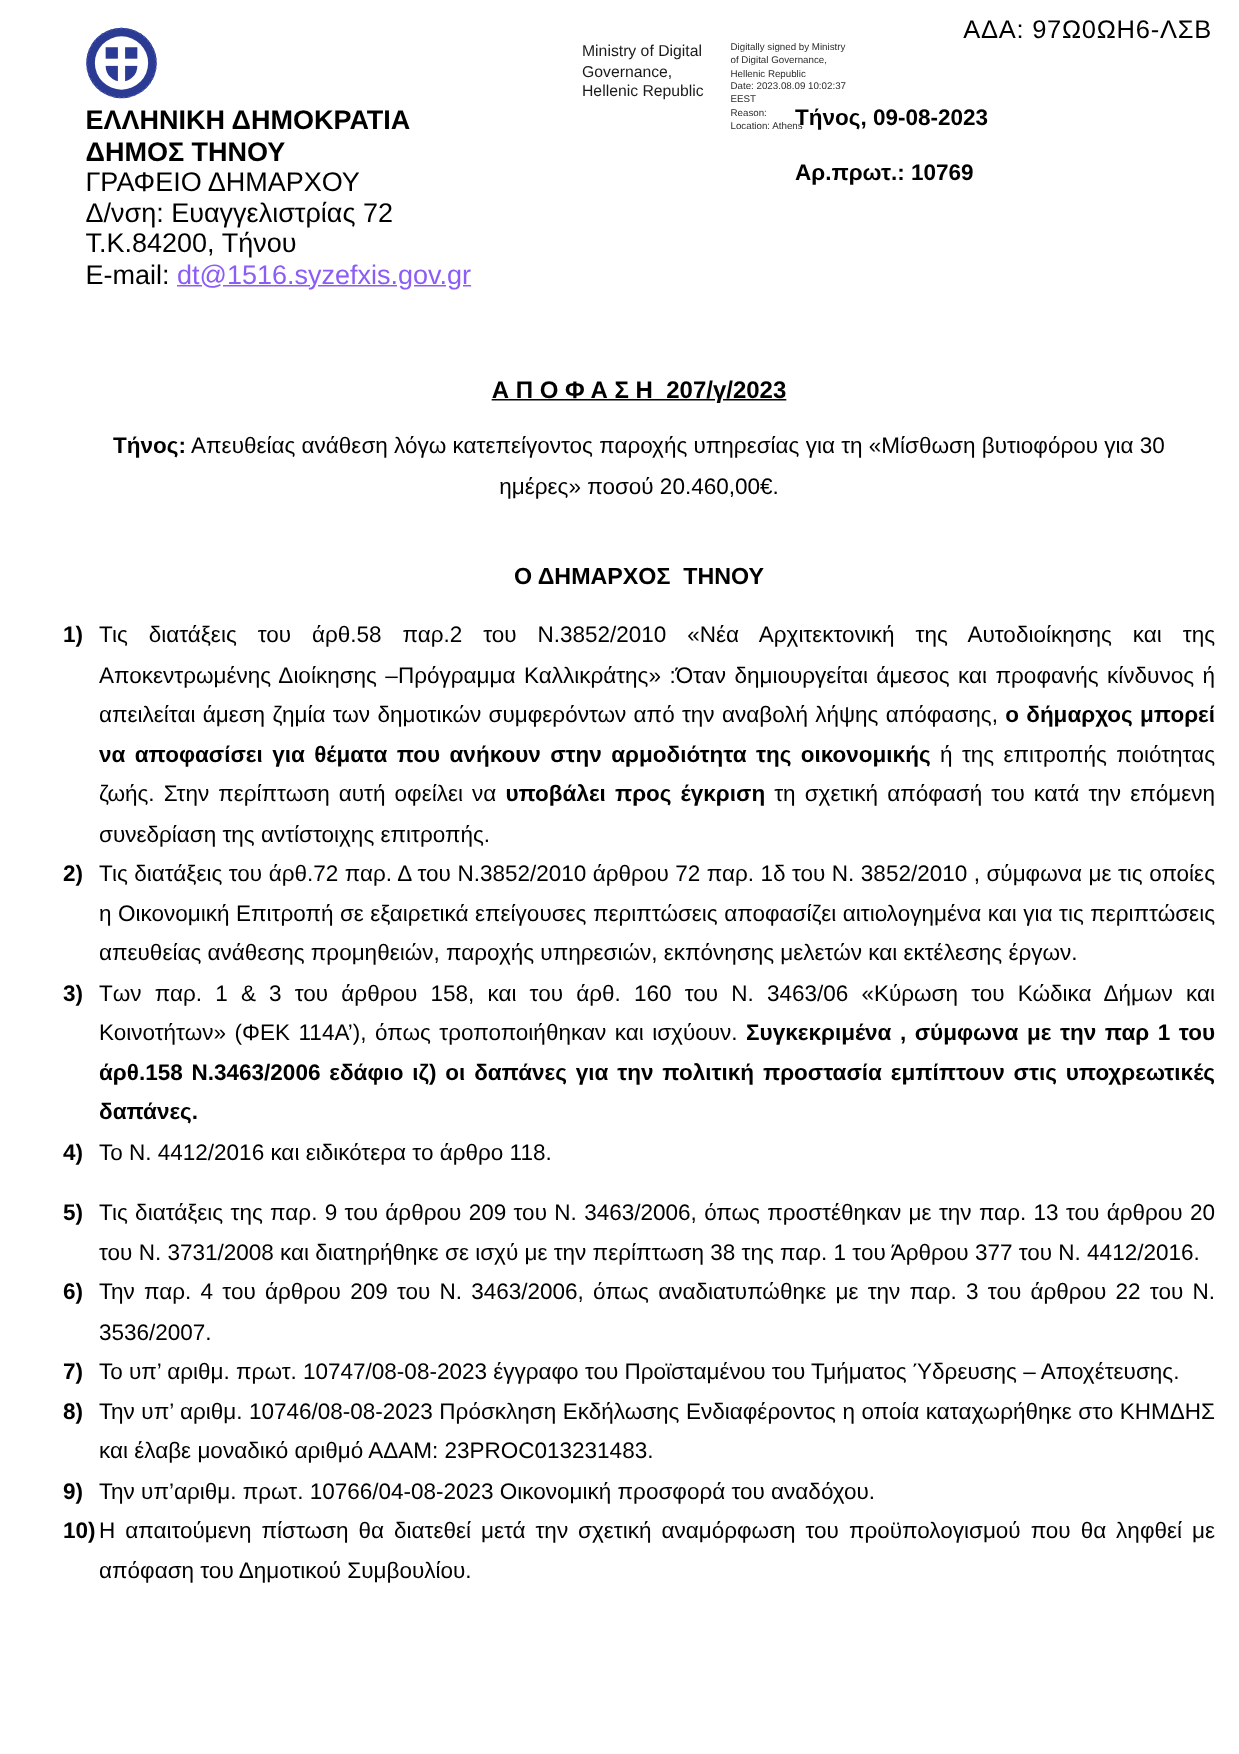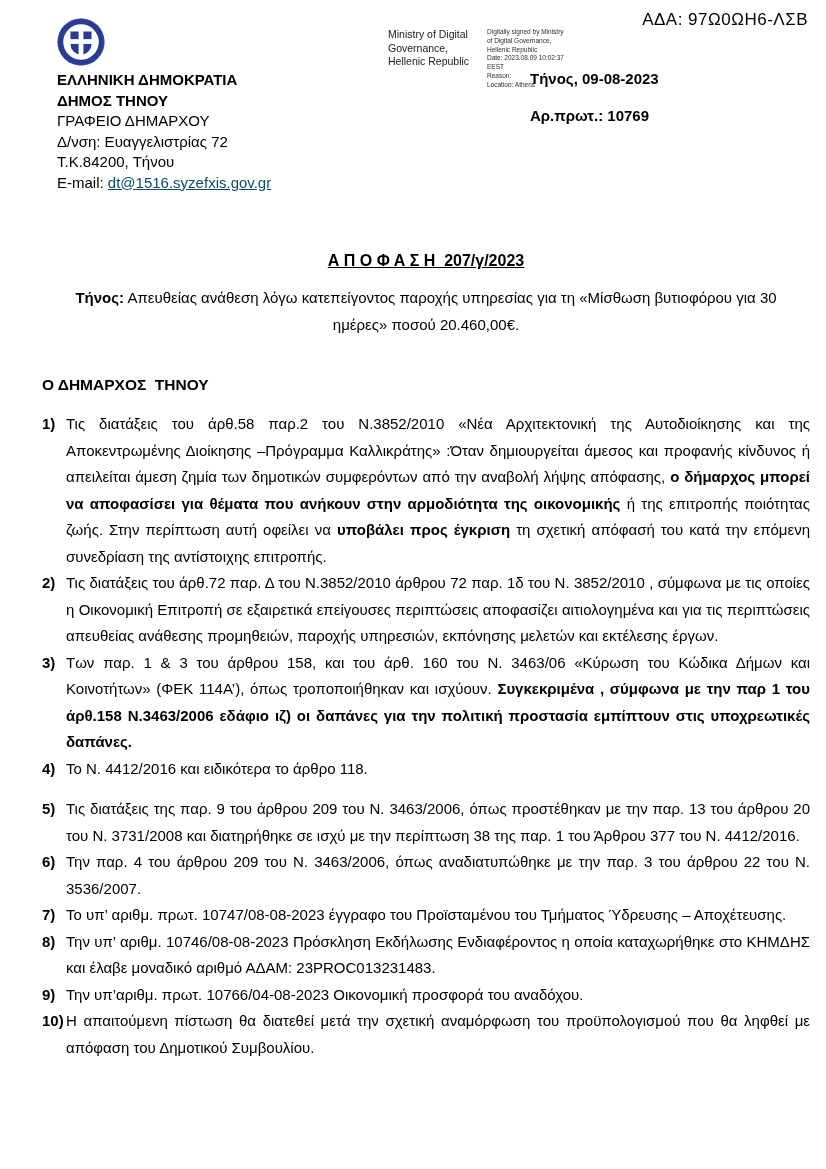--- a/index.html
+++ b/index.html
@@ -13,32 +13,32 @@
   .b { font-weight:bold; }
   .pre { white-space:pre-wrap; }
 
   
   .header { position:relative; height:232px; }
   .logo { position:absolute; left:15px; top:17px; width:48px; height:50px; }
   .ada { position:absolute; top:10px; right:2px; font-size:17px; letter-spacing:0.5px; }
   .ministry-block { position:absolute; left:346px; top:28px; display:flex; gap:7px; width:230px; }
   .ministry-name { font-size:10.5px; line-height:1.3; width:92px; color:#1a1a1a; }
   .sig-details { font-size:6.5px; line-height:1.35; color:#2c2c2c; white-space:pre-line; width:125px; }
-  .agency { position:absolute; left:15px; top:70px; font-size:15px; }
+  .agency { position:absolute; left:15px; top:70px; font-size:18px; }
   .agency div { line-height:20.5px; }
   .agency .bold-lines div { font-weight:bold; }
   .email-line { line-height:20.5px; }
-  .email-line a { color:#0c4a6e; text-decoration:underline; cursor:pointer; }
+  .email-line a { color:#8b5cf6; text-decoration:underline; cursor:pointer; }
   .date-block { position:absolute; left:488px; top:70px; font-size:15px; font-weight:bold; }
   .date-block .proto { margin-top:20px; }
 
   
   .title { text-align:center; font-size:16px; font-weight:bold; text-decoration:underline; margin-top:20px; }
   .subject { text-align:center; font-size:15px; line-height:27px; margin-top:14px; padding:0 6px; }
-  .mayor { text-align:left; font-size:15.5px; font-weight:bold; margin-top:38px; }
+  .mayor { text-align:center; font-size:15.5px; font-weight:bold; margin-top:38px; }
   .having { font-size:15px; margin-top:9px; margin-left:24px; }
   .items { margin-top:17px; font-size:15px; }
   .item { display:flex; line-height:26.5px; }
   .item.gap-after { margin-bottom:14px; }
   .item .num { min-width:24px; flex:0 0 24px; font-weight:bold; }
   .item .body { flex:1; text-align:justify; }
 </style>
 </head>
 <body>
 

